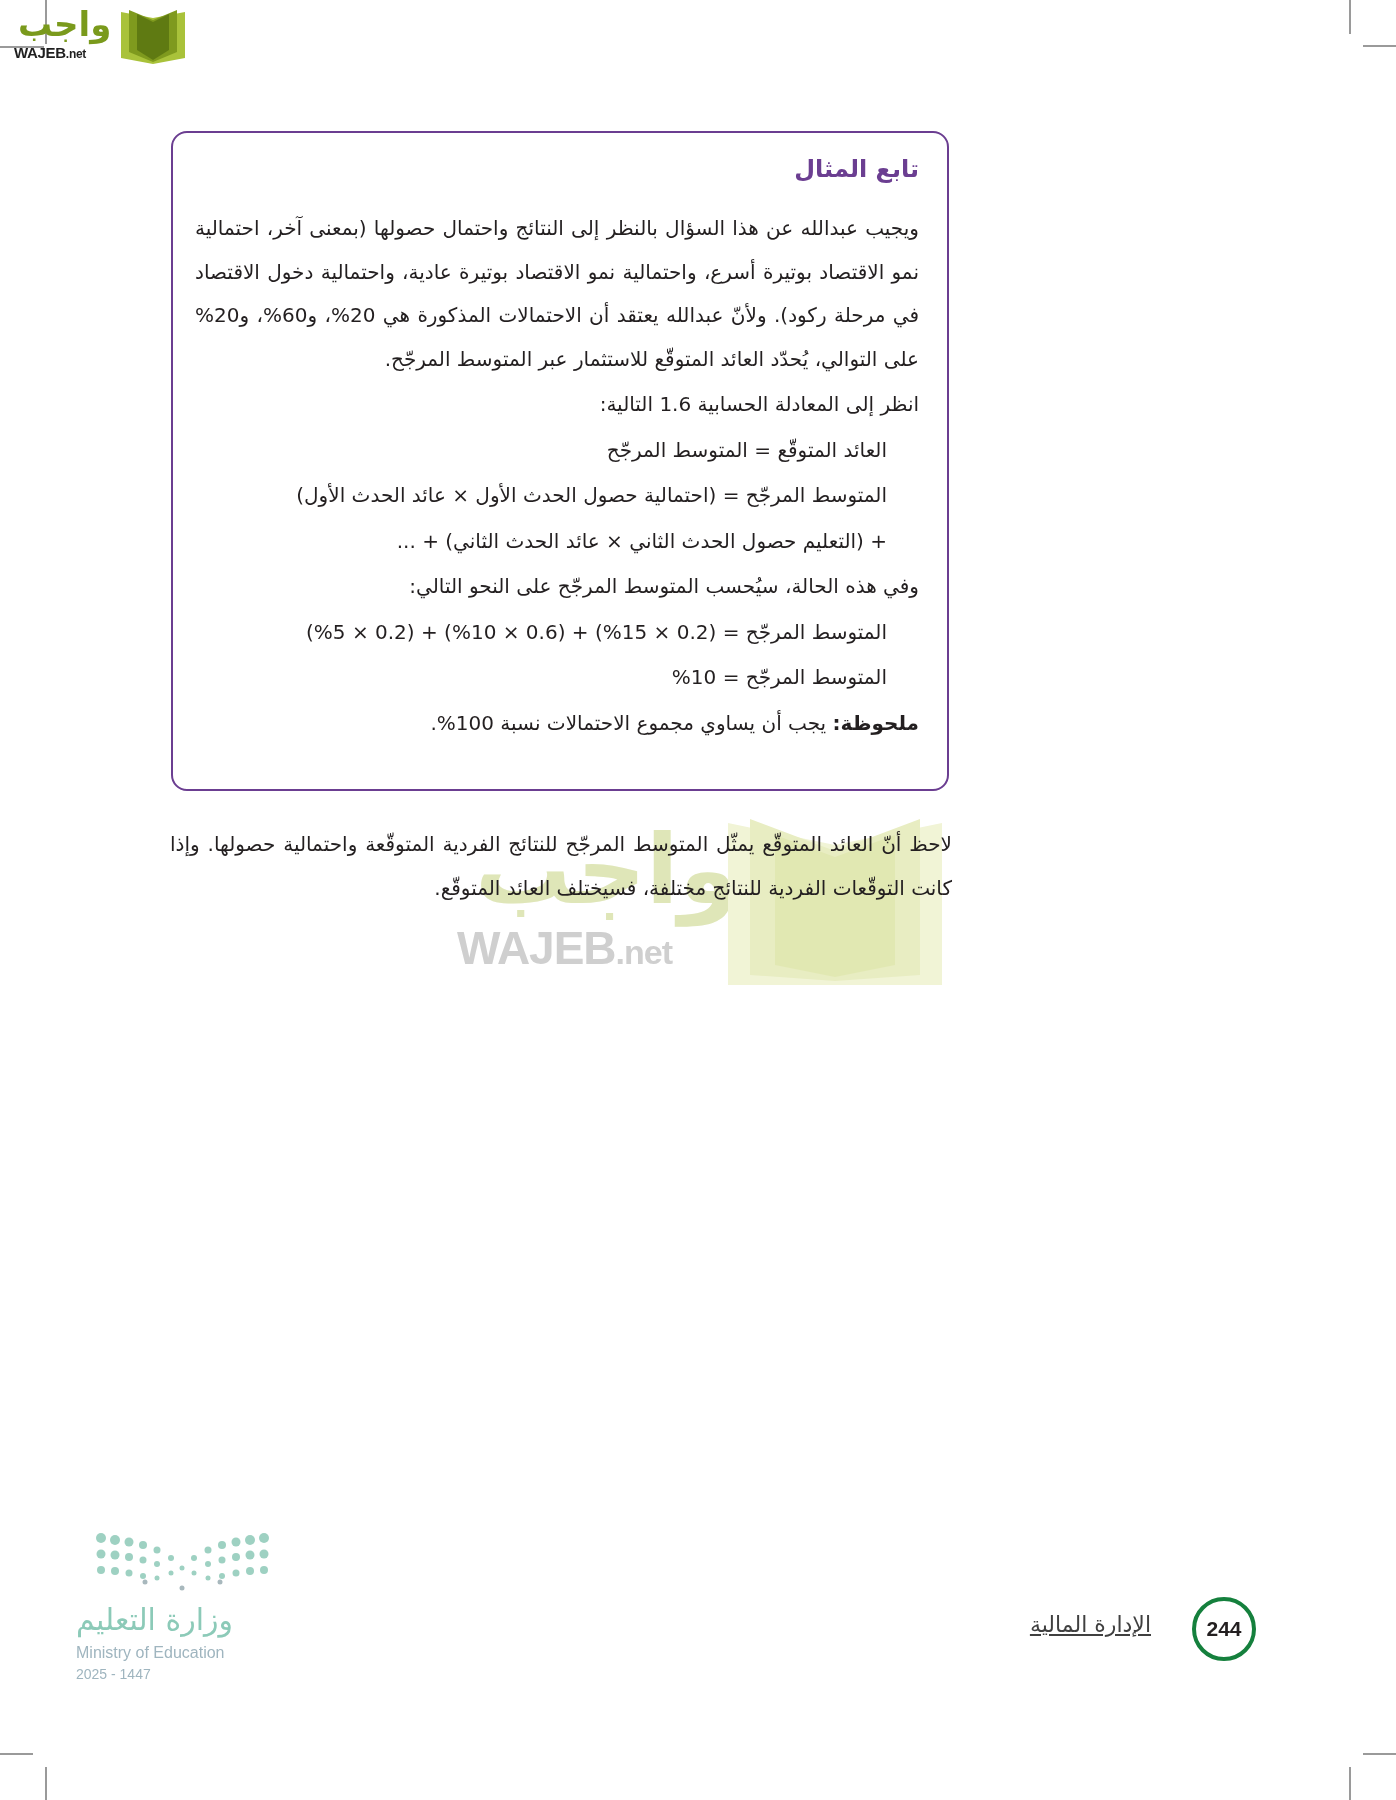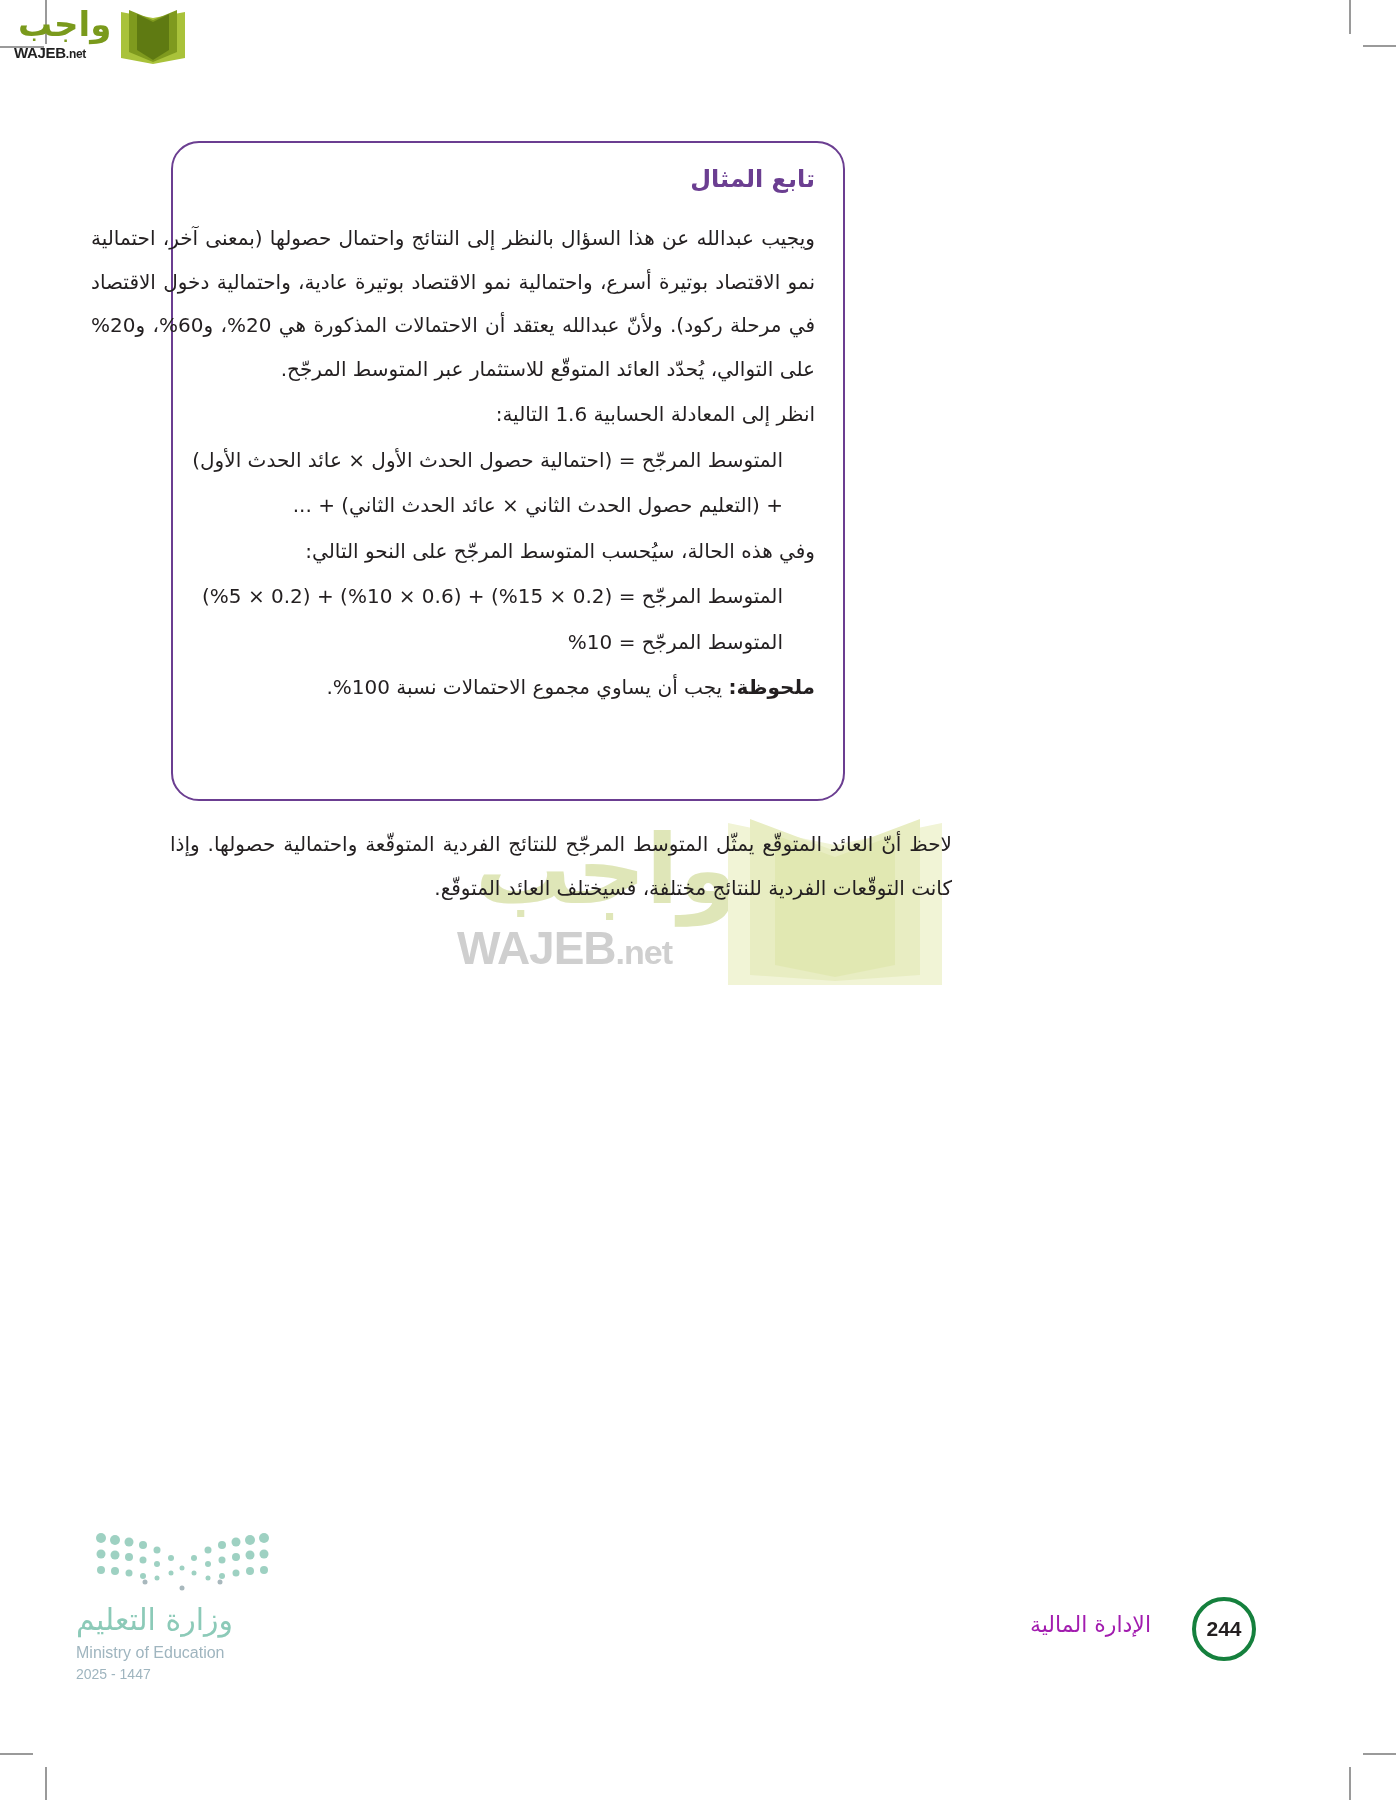--- a/index.html
+++ b/index.html
@@ -16,22 +16,22 @@
     color: #7a9a1c; direction: rtl; line-height: 40px;
   }
   .logo .en {
     position: absolute; left: 6px; top: 40px; font-size: 15px; font-weight: bold;
     color: #1f1f1f; font-family: "Liberation Sans", sans-serif; letter-spacing: -0.3px;
   }
   .logo .en small { font-size: 12px; }
   .logo svg { position: absolute; left: 105px; top: 4px; }
 
   .example-box {
-    position: absolute; left: 171px; top: 141px; width: 674px; height: 660px;
-    border: 2.5px solid #6b3e91; border-radius: 28px; box-sizing: border-box;
+    position: absolute; left: 171px; top: 131px; width: 778px; height: 660px;
+    border: 2.5px solid #6b3e91; border-radius: 16px; box-sizing: border-box;
   }
   .box-title {
     position: absolute; right: 28px; top: 22px; direction: rtl;
     font-size: 24px; font-weight: bold; color: #6b3e91;
   }
   .box-body {
     position: absolute; right: 26px; top: 72px; width: 728px;
     direction: rtl; text-align: justify; font-size: 20px; line-height: 43.5px;
   }
   .box-body p { margin: 2px; }
@@ -71,21 +71,21 @@
     font-family: "Liberation Sans", sans-serif;
   }
 
   .page-num {
     position: absolute; left: 1192px; top: 1597px; width: 56px; height: 56px;
     border: 4px solid #15803d; border-radius: 50%;
     display: flex; align-items: center; justify-content: center;
     font-size: 21px; font-weight: bold; font-family: "Liberation Sans", sans-serif; color: #231f20;
   }
   .chapter-title {
-    position: absolute; right: 245px; top: 1612px; direction: rtl; font-size: 22px; color: #a21caf;
+    position: absolute; right: 245px; top: 1612px; direction: rtl; font-size: 22px; color: #404040; text-decoration: underline;
   }
 </style>
 </head>
 <body>
 
 <div class="crop" style="left:45px;top:0;width:2px;height:44px;"></div>
 <div class="crop" style="left:0;top:46px;width:44px;height:2px;"></div>
 <div class="crop" style="left:1349px;top:0;width:2px;height:34px;"></div>
 <div class="crop" style="left:1363px;top:45px;width:33px;height:2px;"></div>
 <div class="crop" style="left:0;top:1753px;width:33px;height:2px;"></div>
@@ -104,20 +104,21 @@
     <path d="M40 14 L24 6 L24 42 L40 52 Z" fill="#5f7a12"></path>
     <path d="M40 14 L56 6 L56 42 L40 52 Z" fill="#5f7a12"></path>
   </svg>
 </div>
 
 <div class="example-box">
   <div class="box-title">تابع المثال</div>
   <div class="box-body">
     <p>ويجيب عبدالله عن هذا السؤال بالنظر إلى النتائج واحتمال حصولها (بمعنى آخر، احتمالية نمو الاقتصاد بوتيرة أسرع، واحتمالية نمو الاقتصاد بوتيرة عادية، واحتمالية دخول الاقتصاد في مرحلة ركود). ولأنّ عبدالله يعتقد أن الاحتمالات المذكورة هي 20%، و60%، و20% على التوالي، يُحدّد العائد المتوقّع للاستثمار عبر المتوسط المرجّح.</p>
     <p>انظر إلى المعادلة الحسابية 1.6 التالية:</p>
+    <p class="indent">العائد المتوقّع = المتوسط المرجّح</p>
     <p class="indent">المتوسط المرجّح = (احتمالية حصول الحدث الأول × عائد الحدث الأول)</p>
     <p class="indent2" style="padding-right:32px;">+ (التعليم حصول الحدث الثاني × عائد الحدث الثاني) + ...</p>
     <p>وفي هذه الحالة، سيُحسب المتوسط المرجّح على النحو التالي:</p>
     <p class="indent">المتوسط المرجّح = (0.2 × 15%) + (0.6 × 10%) + (0.2 × 5%)</p>
     <p class="indent">المتوسط المرجّح = 10%</p>
     <p class="note"><b>ملحوظة:</b><span> يجب أن يساوي مجموع الاحتمالات نسبة 100%.</span></p>
   </div>
 </div>
 
 <div class="watermark">

